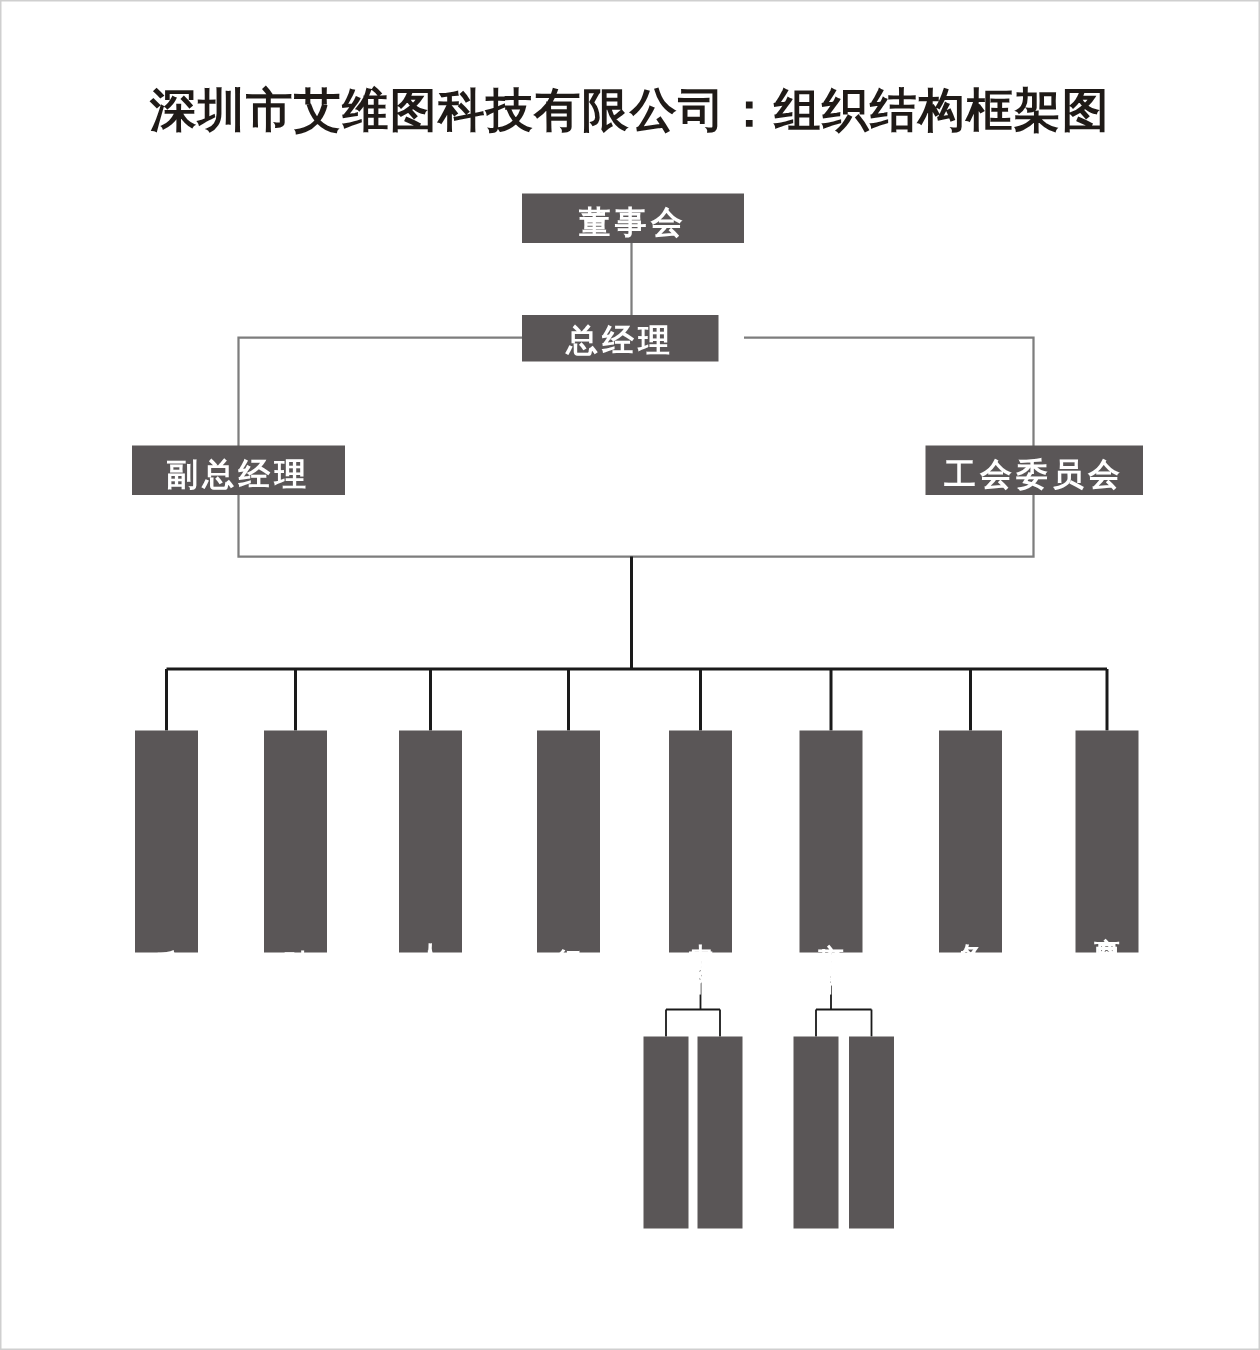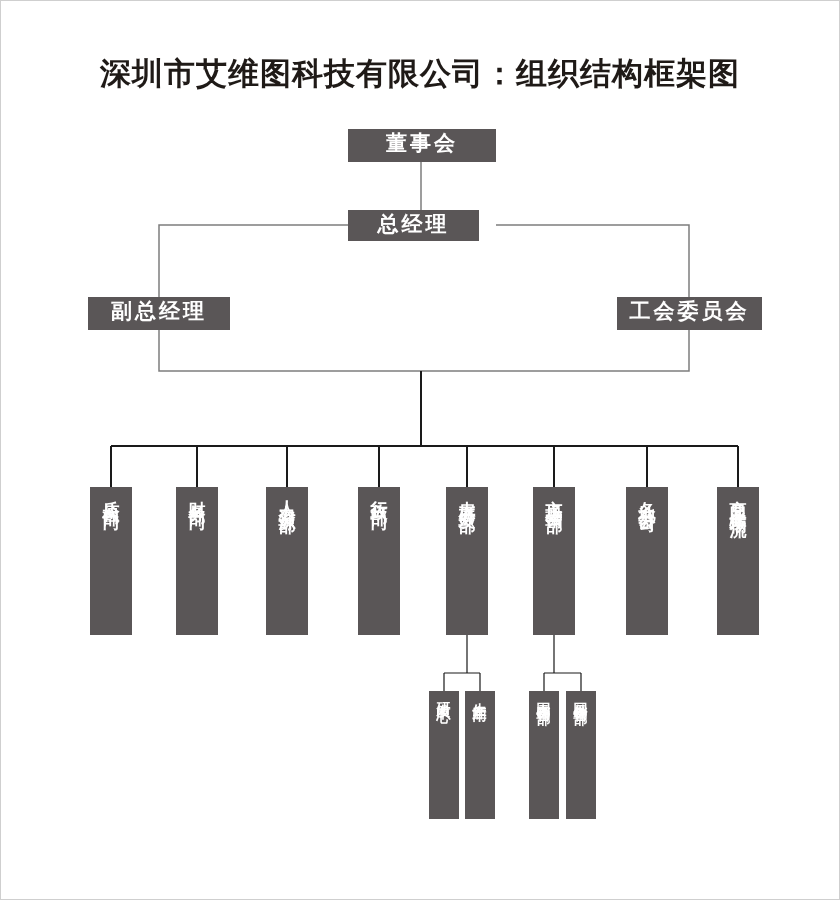--- a/index.html
+++ b/index.html
@@ -36,21 +36,21 @@
   svg.connectors{
     position:absolute;
     top:0;left:0;
     width:840px;height:900px;
   }
   .box{
     position:absolute;
     background:var(--box-color);
     color:#ffffff;
     display:flex;
-    align-items:flex-start;
+    align-items:flex-end;
     justify-content:center;
     font-weight:bold;
   }
   .hbox span{
     font-size:21px;
     letter-spacing:3px;
     white-space:nowrap;
   }
   .vbox{
     width:42px;

